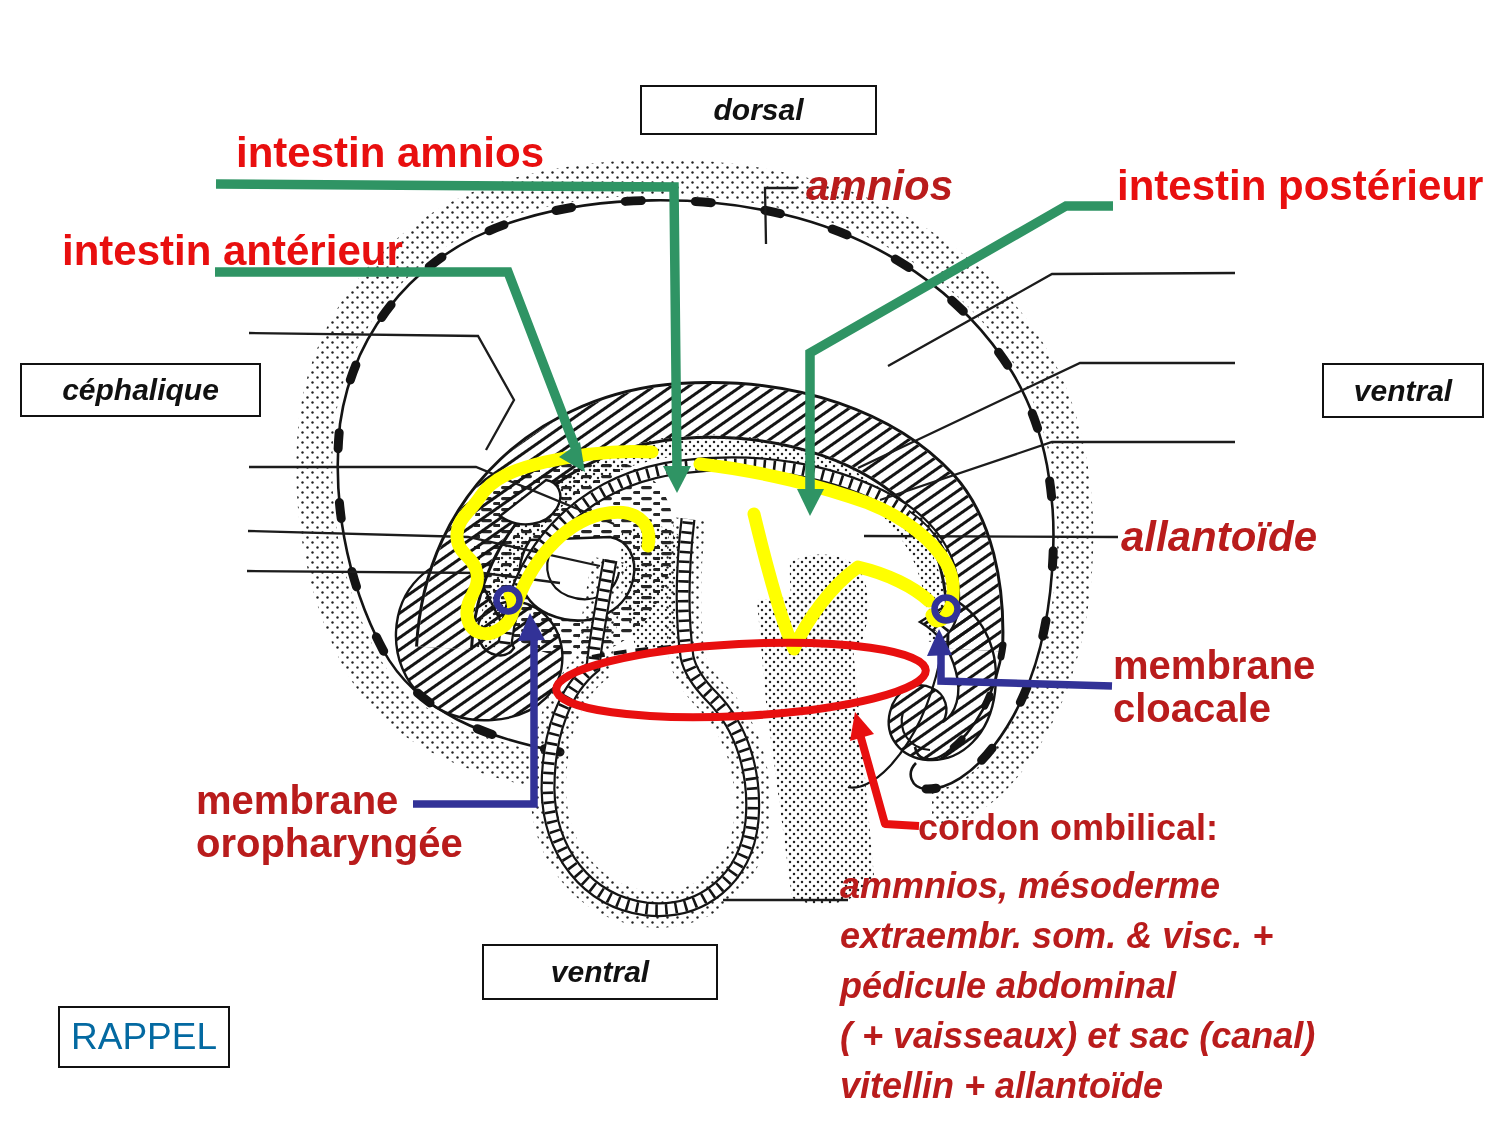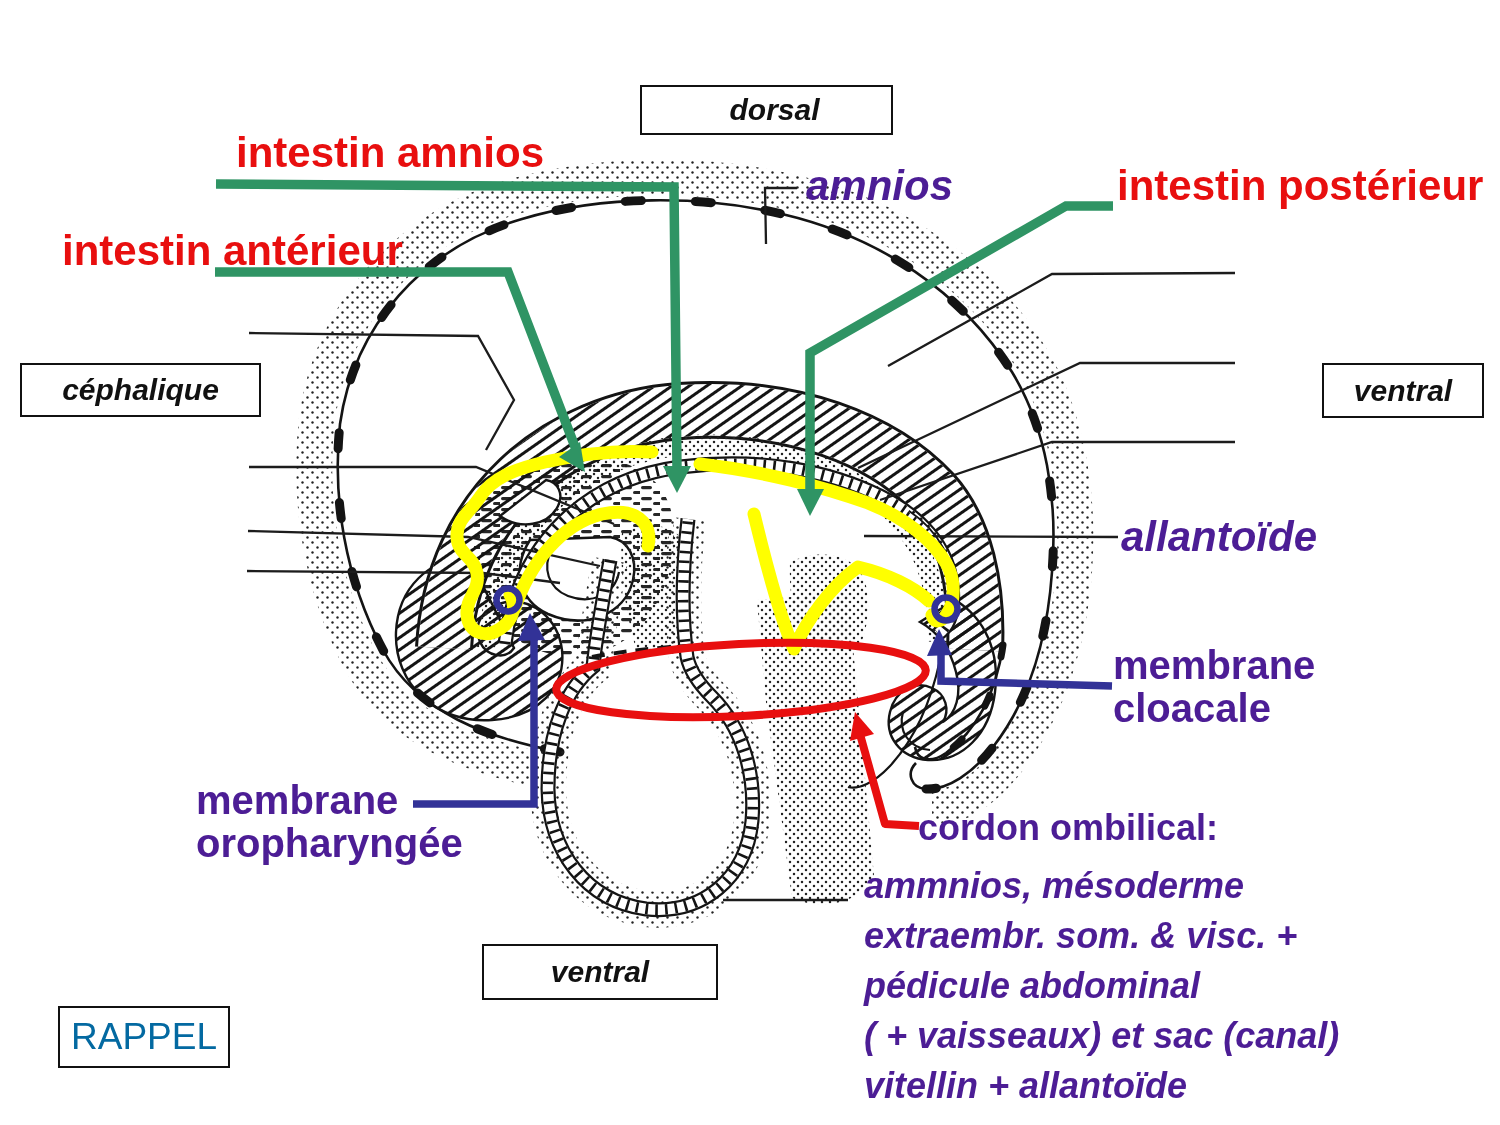--- a/index.html
+++ b/index.html
@@ -24,40 +24,40 @@
   .grn{fill:none;stroke:var(--arrow-green,#2f9464);stroke-width:9.5;stroke-linejoin:miter}
   .grnh{fill:var(--arrow-green,#2f9464);stroke:none}
   .blu{fill:none;stroke:var(--arrow-blue,#323297);stroke-width:7.5}
   .blur{fill:none;stroke:var(--arrow-blue,#323297);stroke-width:6.5}
   .bluh{fill:var(--arrow-blue,#323297);stroke:none}
   .redl{fill:none;stroke:var(--label-red,#e80f0f);stroke-width:8}
   .redh{fill:var(--label-red,#e80f0f);stroke:none}
   .dsh{fill:none;stroke:#141414;stroke-width:4;stroke-dasharray:13 9}
 
   
-  .lbl{position:absolute;white-space:nowrap;color:#4c1d95;line-height:1.04;}
+  .lbl{position:absolute;white-space:nowrap;color:#b91c1c;line-height:1.04;}
   .red{color:var(--label-red,#e80f0f);font-weight:700;font-size:42px;}
   .blkital{font-style:italic;font-weight:700;font-size:42px;}
   .blk40{font-weight:700;font-size:40px;line-height:43px;}
   .cordon-t{font-weight:700;font-size:36px;text-align:right;}
   .cordon-d{font-weight:700;font-style:italic;font-size:36px;line-height:50px;white-space:nowrap;}
   .dirbox{position:absolute;border:2.5px solid #111;background:#fff;display:flex;
           align-items:center;justify-content:center;font-style:italic;font-weight:700;font-size:30px;color:#111;}
   .rappelbox{position:absolute;border:2.5px solid #111;background:#fff;display:flex;
           align-items:center;justify-content:center;font-weight:400;font-size:37px;color:#0369a1;}
   #lbl-moyen{left:236px;top:131px;}
   #lbl-anterieur{left:62px;top:229px;}
   #lbl-posterieur{left:1086px;top:164px;margin-left:31px;}
   #lbl-amnios{left:806px;top:164px;}
   #lbl-allantoide{left:1121px;top:515px;}
   #lbl-cloacale{left:1113px;top:644px;}
   #lbl-oroph{left:196px;top:779px;}
   #lbl-cordon-title{left:918px;top:809px;}
-  #lbl-cordon-desc{left:864px;top:861px;}
-  #box-dorsal{left:640px;top:85px;width:233px;height:46px;padding-left:16px;}
+  #lbl-cordon-desc{left:840px;top:861px;}
+  #box-dorsal{left:640px;top:85px;width:233px;height:46px;}
   #box-ceph{left:20px;top:363px;width:237px;height:50px;}
   #box-caudal{left:1322px;top:363px;width:158px;height:51px;}
   #box-ventral{left:482px;top:944px;width:232px;height:52px;}
   #box-rappel{left:58px;top:1006px;width:168px;height:58px;}
 </style>
 </head>
 <body>
 
 <div class="stage">
 

